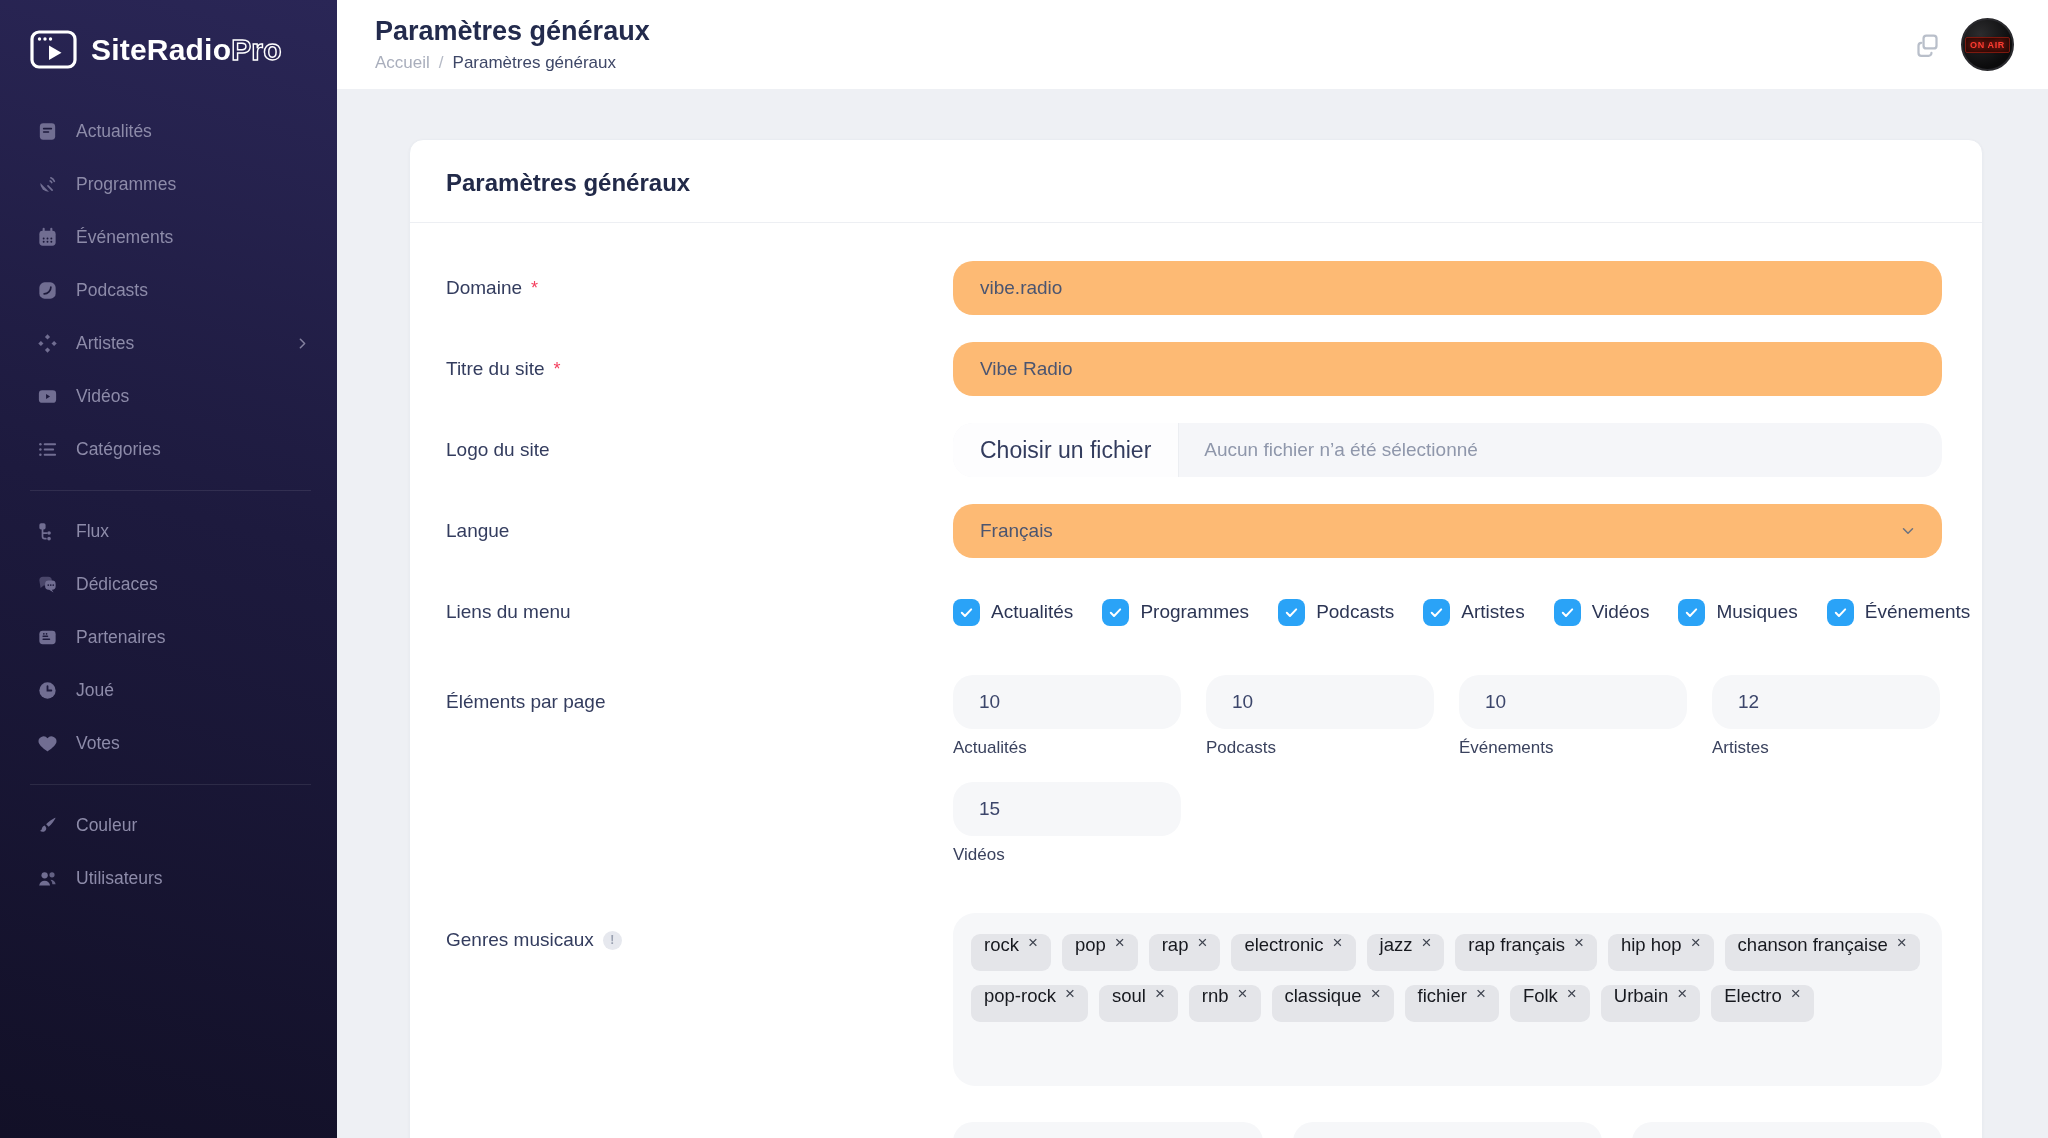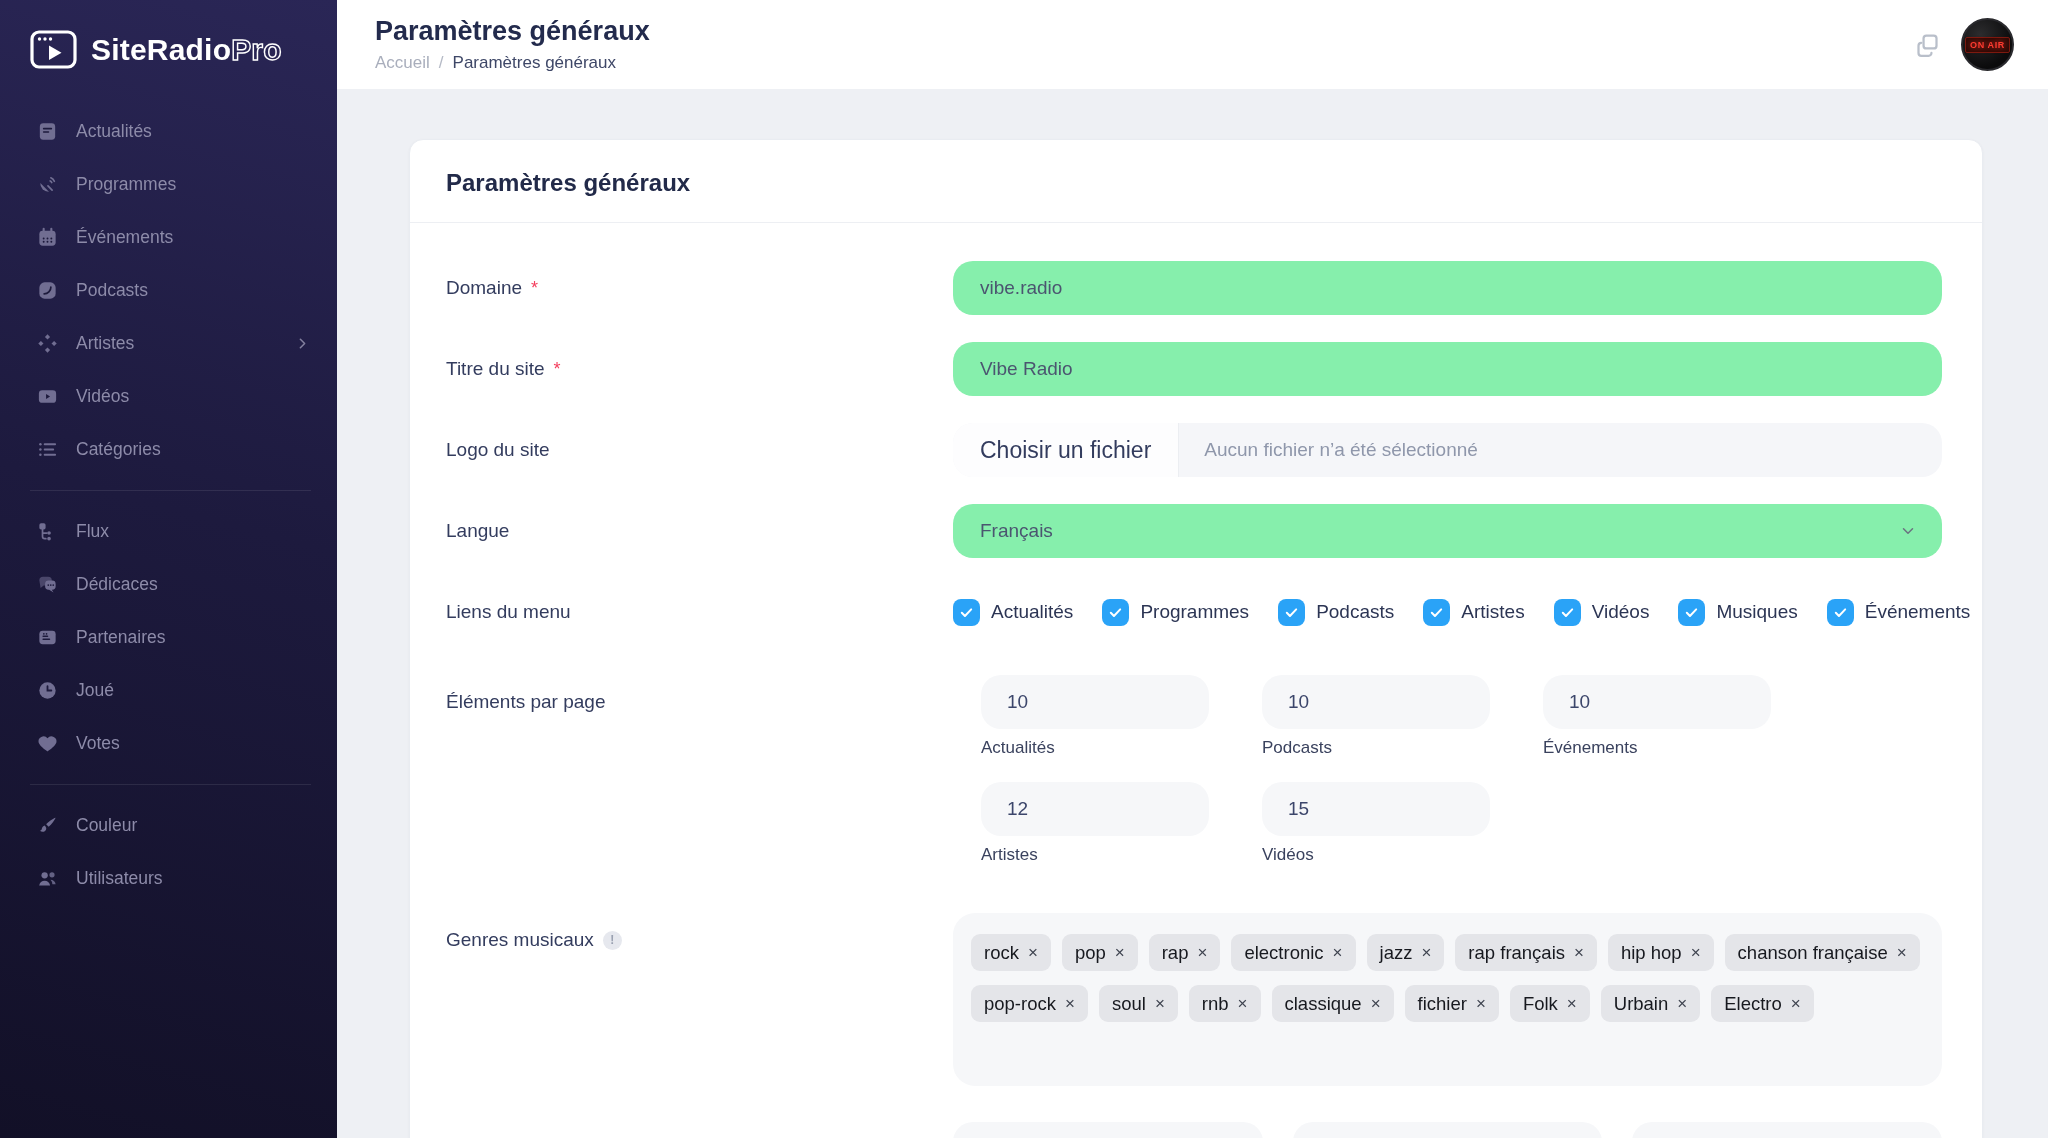--- a/index.html
+++ b/index.html
@@ -76,21 +76,21 @@
     line-height:54px; display:flex; align-items:center; gap:9px;text-align:right;
   }
   .req { color:#f43f5e; font-size:18px; }
   .info {
     width:19px; height:19px; border-radius:50%; background:#e6e8ee; color:#9aa1b1;
     font-size:12px; font-weight:700; display:inline-flex; align-items:center; justify-content:center;
     line-height:19px;
   }
   .fcontrol { width:989px; }
   .tinput {
-    width:100%; height:54px; background:#86efac; border:none; outline:none;
+    width:100%; height:54px; background:#fdba74; border:none; outline:none;
     border-radius:20px; padding:0 27px; font-size:19px; color:#4b5570;
     font-family:inherit;
   }
   
   .file-input { display:flex; align-items:stretch; height:54px; background:#f5f6f9; border-radius:20px; overflow:hidden; cursor:pointer; }
   .file-btn {
     display:flex; align-items:center; padding:0 27px; background:#fdfdfe;
     font-size:23px; color:#333c5e; border-right:1px solid #eceef2; white-space:nowrap;
   }
   .file-note { display:flex; align-items:center; padding:0 25px; color:#8f97ab; font-size:19px; }
@@ -100,33 +100,33 @@
   
   .cb-row { display:flex; align-items:center; height:54px; gap:29px; }
   .cb-item { display:flex; align-items:center; gap:11px; font-size:19px; color:#2c3554; cursor:pointer; white-space:nowrap; }
   .cb-box {
     width:27px; height:27px; border-radius:8px; background:#2aa3f7; flex:none;
     display:flex; align-items:center; justify-content:center;
   }
   .cb-box svg { width:15px; height:15px; }
   
   .pp-grid { display:flex; flex-wrap:wrap; gap:24px 25px; width:989px; }
-  .pp-cell { width:228px;margin-left:28px; }
+  .pp-cell { width:228px; }
   .pp-cell input {
     width:100%; height:54px; background:#f6f7f9; border:none; outline:none;
     border-radius:20px; padding:0 26px; font-size:19px; color:#3c466b; font-family:inherit;
   }
   .pp-cap { margin-top:9px; font-size:17px; color:#3a425e; }
   
   .genres-box {
     width:989px; min-height:173px; background:#f6f7f9; border-radius:22px;
     padding:21px 18px; display:flex; flex-wrap:wrap; gap:14px 11px; align-content:flex-start;
   }
   .tag {
-    display:flex; align-items:center; gap:9px; height:37px; padding:0 13px;
+    display:flex; align-items:flex-start; gap:9px; height:37px; padding:0 13px;
     background:#e4e5e9; border-radius:9px; font-size:18.5px; color:#17191f; white-space:nowrap;
   }
   .tag .x { color:#3f4450; font-size:17px; cursor:pointer; line-height:1; }
   
   .social-ctrl { display:flex; gap:30px; }
   .social-ctrl input {
     width:310px; height:54px; background:#f6f7f9; border:none; outline:none;
     border-radius:20px; padding:0 14px; font-size:18.5px; color:#3c466b; font-family:inherit;
   }
   .mb36 { margin-bottom:36px; }

